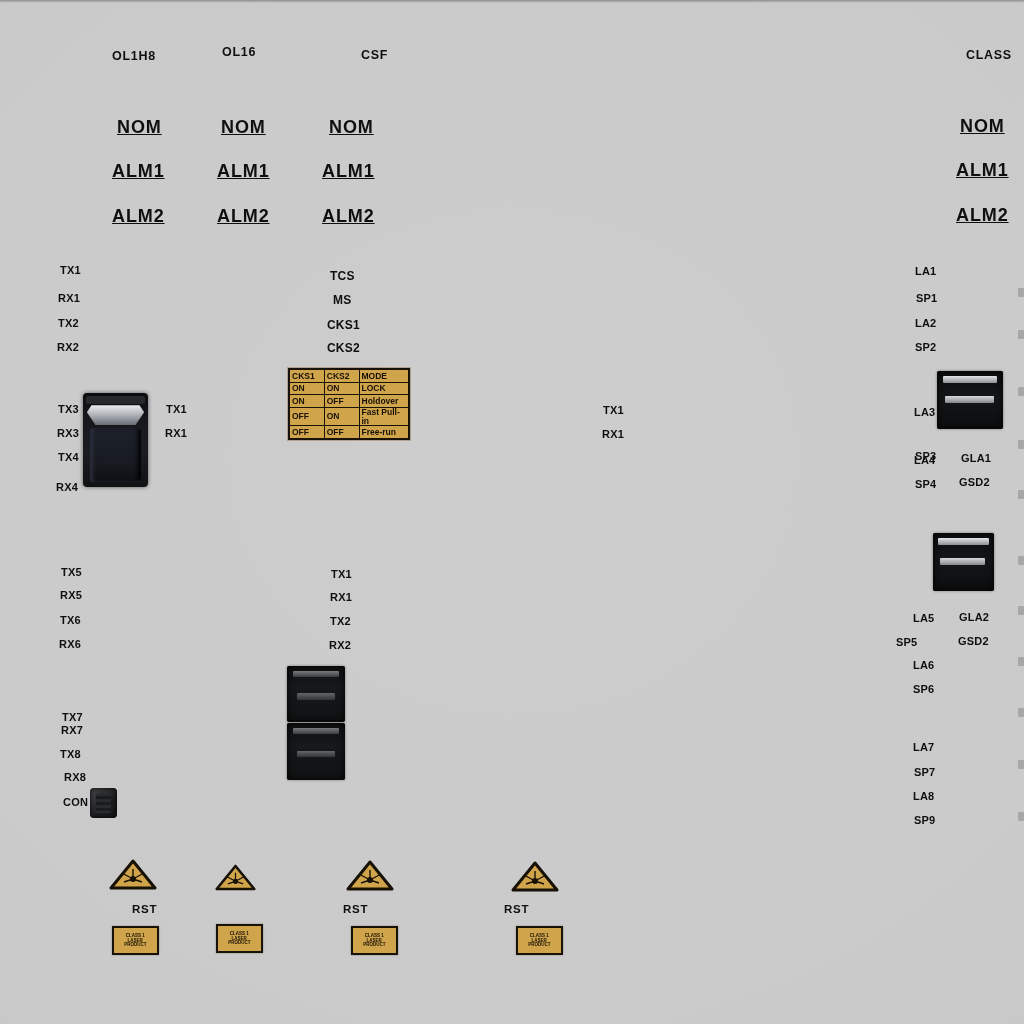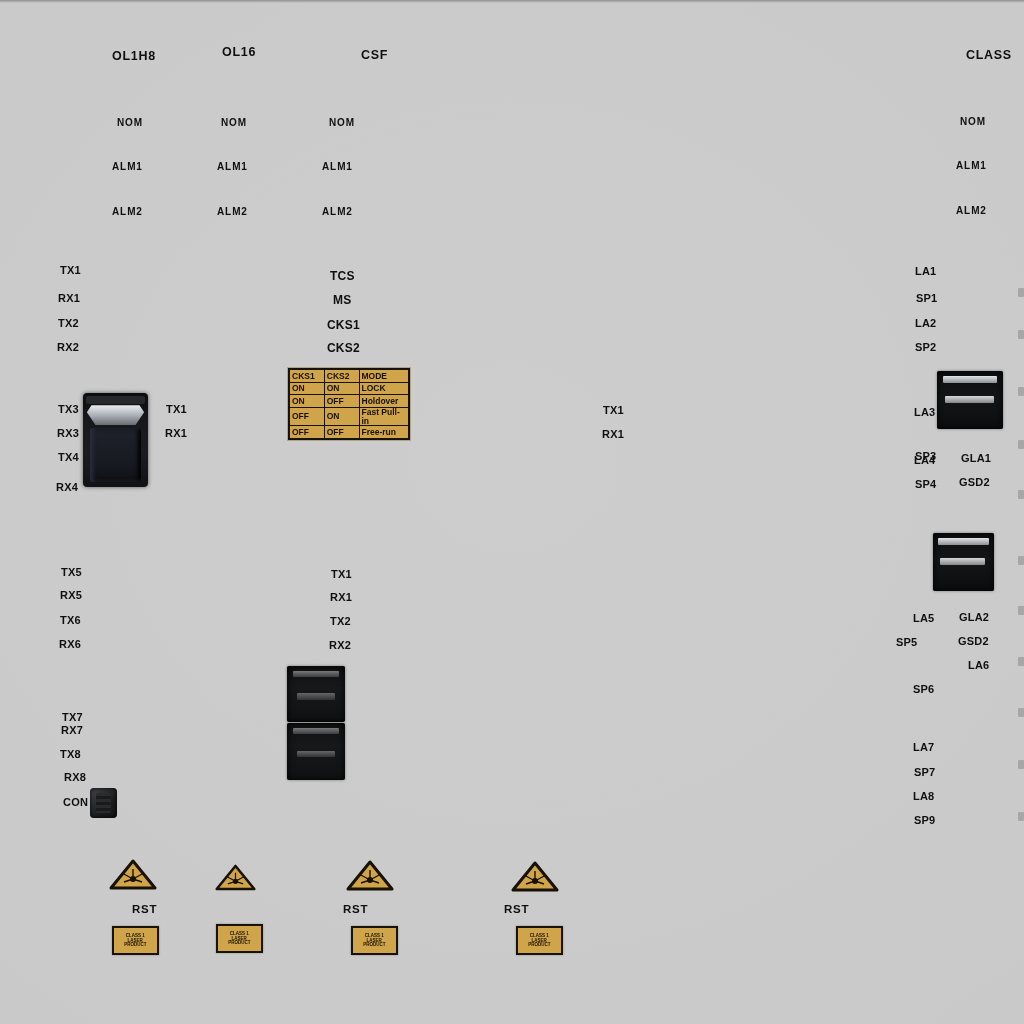--- a/index.html
+++ b/index.html
@@ -5,21 +5,21 @@
   html,body{margin:0;padding:0;background:#9a9a9a;}
   .panel{
     position:relative;width:1024px;height:1024px;overflow:hidden;
     background:radial-gradient(140% 125% at 50% 45%, #cccdcc 0%, #c9cac9 50%, #c2c3c2 85%, #b8b9b8 100%);
     font-family:"Liberation Sans", sans-serif;
   }
   .panel::before{content:"";position:absolute;top:0;left:0;right:0;height:3px;
     background:linear-gradient(#8f8f8f,rgba(200,200,200,0));}
   .lbl{position:absolute;font-weight:700;color:#0f0f0f;white-space:nowrap;}
   .t-title{font-size:12.5px;letter-spacing:.7px;}
-  .t-led{font-size:10px;letter-spacing:.9px;}
+  .t-led{font-size:18px;letter-spacing:.9px;text-decoration:underline;}
   .t-port{font-size:11px;letter-spacing:.2px;}
   .t-rst{font-size:11.5px;letter-spacing:.7px;}
 
   
   .mode-table{position:absolute;border-collapse:collapse;background:#d0a44a;
     border:2px solid #171106;box-shadow:0 0 0 1px rgba(120,90,30,.35);}
   .mode-table th,.mode-table td{border:1px solid #171106;font-size:8.5px;font-weight:700;
     color:#171106;padding:0 2px;text-align:left;line-height:1.0;height:11.5px;
     font-family:"Liberation Sans", sans-serif;}
   .mode-table .c1{width:33px;} .mode-table .c2{width:33px;} .mode-table .c3{width:48px;}
@@ -171,21 +171,21 @@
   <span class="lbl t-port" style="left:60px;top:589px">RX5</span>
   <span class="lbl t-port" style="left:60px;top:614px">TX6</span>
   <span class="lbl t-port" style="left:59px;top:638px">RX6</span>
 
   <div class="conn rj-block" style="left:933px;top:533px;width:61px;height:58px">
     <div class="bar1"></div>
     <div class="bar2"></div>
   </div>
   <span class="lbl t-port" style="left:913px;top:612px">LA5</span>
   <span class="lbl t-port" style="left:896px;top:636px">SP5</span>
-  <span class="lbl t-port" style="left:968px;top:659px">LA6</span>
+  <span class="lbl t-port" style="left:913px;top:659px">LA6</span>
   <span class="lbl t-port" style="left:913px;top:683px">SP6</span>
   <span class="lbl t-port" style="left:959px;top:611px">GLA2</span>
   <span class="lbl t-port" style="left:958px;top:635px">GSD2</span>
 
   <div class="conn sc-block" style="left:287px;top:666px;width:58px;height:56px">
     <div class="s1"></div>
     <div class="s2"></div>
   </div>
   <div class="conn sc-block" style="left:287px;top:723px;width:58px;height:57px">
     <div class="s1"></div>

